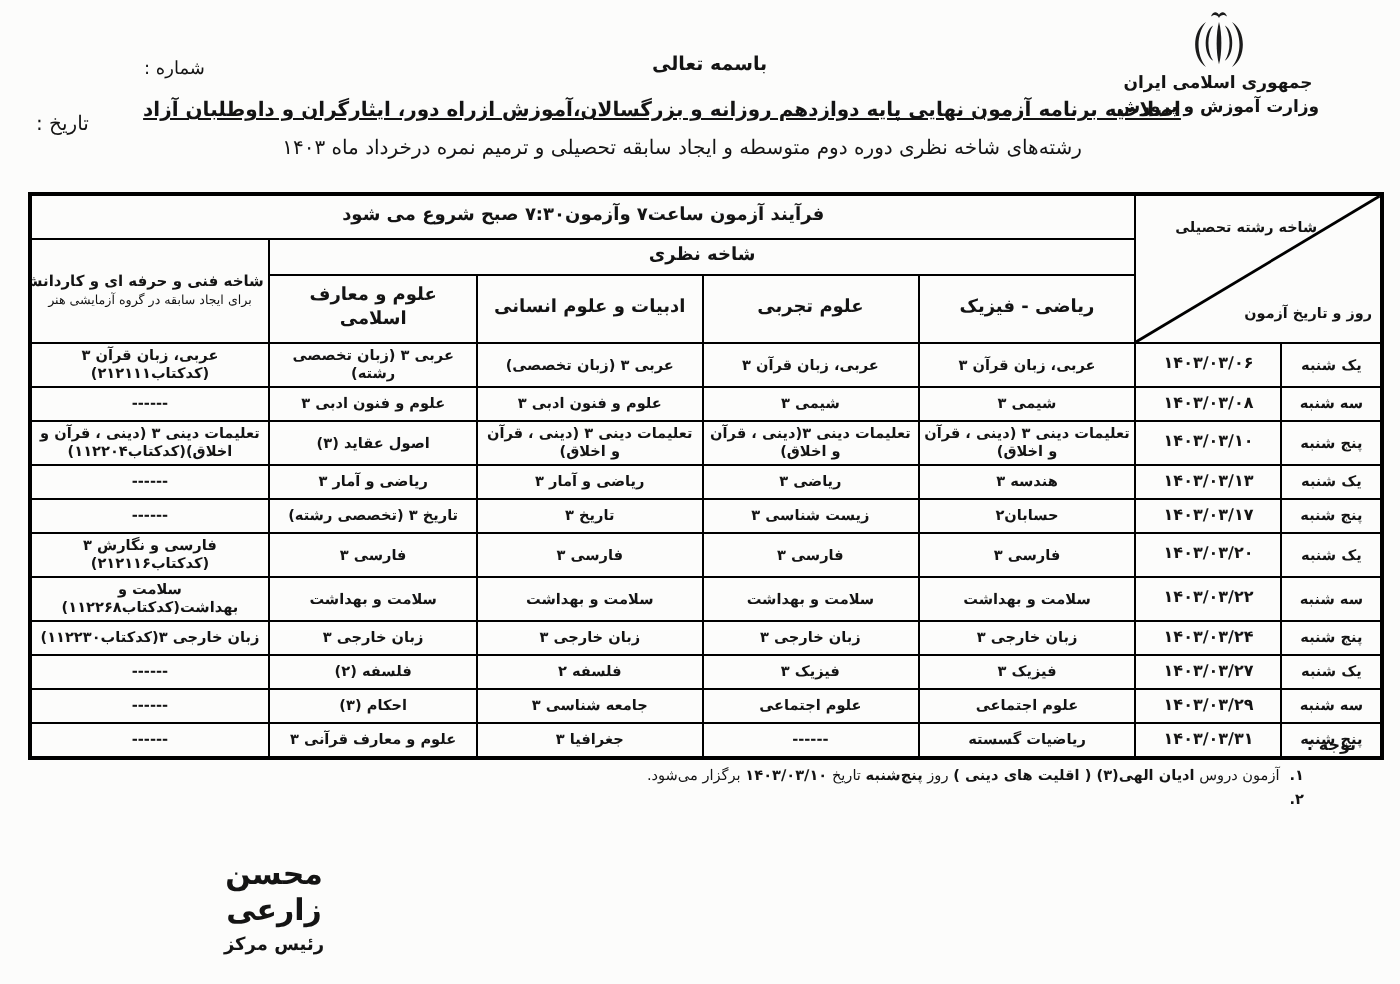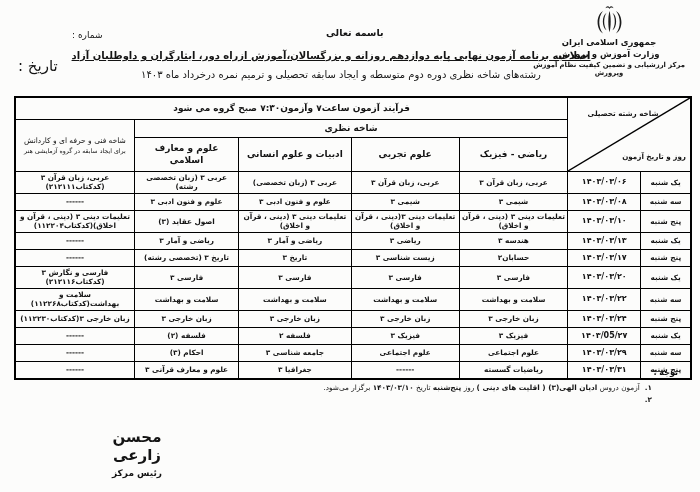--- a/index.html
+++ b/index.html
@@ -8,34 +8,34 @@
     background:#fcfcfb; color:#141414; direction:rtl;
     font-family:"DejaVu Sans", sans-serif;
   }
   
   .org-block { position:absolute; top:5px; right:6px; width:170px; text-align:center; }
   .org-block .emblem { display:block; margin:0 auto 1px auto; }
   .org-l1, .org-l2 { font-size:8.5px; font-weight:bold; margin-top:2px; }
   .org-l3 { font-size:6.8px; font-weight:bold; margin-top:2px; }
   .besmele { position:absolute; top:27px; left:326px; font-weight:bold; font-size:9.5px; }
   .number-label { position:absolute; top:30px; left:72px; font-size:9px; }
-  .date-label { position:absolute; top:57px; left:18px; font-size:15px; }
+  .date-label { position:absolute; top:57px; left:18px; font-size:10px; }
   .title1 { position:absolute; top:50px; left:46px; width:570px; text-align:center;
             font-weight:bold; font-size:10px; white-space:nowrap;text-decoration:underline; }
   .title2 { position:absolute; top:69px; left:56px; width:570px; text-align:center;
             font-weight:normal; font-size:10px; white-space:nowrap; }
   
   .exam-table { position:absolute; top:96px; left:14px; }
   table { border-collapse:collapse; table-layout:fixed; width:678px; border:2.5px solid #000; }
   th, td { border:1.8px solid #000; text-align:center; vertical-align:middle;
            padding:1px 2px; font-weight:bold; line-height:1.3; overflow:hidden; }
   .th-process { font-size:9px; height:19px; }
   .th-branch  { font-size:9px; height:15px; }
   .th-col     { font-size:9px; height:31px; }
-  .th-fanni .t1 { font-size:7.5px; font-weight:normal; white-space:nowrap; }
+  .th-fanni .t1 { font-size:7.5px; font-weight:bold; white-space:nowrap; }
   .th-fanni .t2 { font-size:6.3px; font-weight:normal; margin-top:2px; line-height:1.25; }
   .th-diag { position:relative; padding:0; }
   .diag-line { position:absolute; inset:0; width:100%; height:100%; }
   .diag-top    { position:absolute; top:11px; right:16px; left:4px; text-align:center; font-size:7.2px; }
   .diag-bottom { position:absolute; bottom:10px; right:4px; left:18px; text-align:right; font-size:7.2px; }
   tbody td { height:14px; }
   .cell-day     { font-size:7.3px; }
   .cell-date    { font-size:8px; }
   .cell-subject { font-size:7.3px; }
   
@@ -59,21 +59,20 @@
       <path d="M21 7 C23 1 28 1 30 5 C32 1 37 1 39 7 C36 4.5 32 4.5 30 8.5 C28 4.5 24 4.5 21 7 Z"></path>
       <path d="M30 13 C33.5 25 33.5 48 30 60 C26.5 48 26.5 25 30 13 Z"></path>
       <path d="M23.5 17 C16.5 27 16.5 46 23.5 56 C12.5 50 12.5 23 23.5 17 Z"></path>
       <path d="M36.5 17 C43.5 27 43.5 46 36.5 56 C47.5 50 47.5 23 36.5 17 Z"></path>
       <path d="M15.5 13 C4.5 27 4.5 49 15.5 63 C-0.5 53 -0.5 23 15.5 13 Z"></path>
       <path d="M44.5 13 C55.5 27 55.5 49 44.5 63 C60.5 53 60.5 23 44.5 13 Z"></path>
     </g>
   </svg>
   <div class="org-l1">جمهوری اسلامی ایران</div>
   <div class="org-l2">وزارت آموزش و پرورش</div>
-  <div class="org-l3">مرکز ارزشیابی و تضمین کیفیت نظام آموزش  وپرورش</div>
 </div>
 
 <div class="besmele">باسمه تعالی</div>
 <div class="number-label">شماره :</div>
 <div class="date-label">تاریخ :</div>
 <div class="title1">اصلاحیه برنامه آزمون نهایی پایه دوازدهم روزانه و بزرگسالان،آموزش ازراه دور، ایثارگران و داوطلبان آزاد</div>
 <div class="title2">رشته‌های شاخه نظری دوره دوم متوسطه و ایجاد سابقه تحصیلی و ترمیم نمره درخرداد ماه ۱۴۰۳</div>
 
 <div class="exam-table">
   <table>
@@ -88,21 +87,21 @@
     </colgroup>
     <thead>
       <tr>
         <th class="th-diag" colspan="2" rowspan="3">
           <svg class="diag-line" viewBox="0 0 100 100" preserveAspectRatio="none" aria-hidden="true">
             <line x1="0" y1="100" x2="100" y2="0" stroke="#000" stroke-width="1.4" vector-effect="non-scaling-stroke"></line>
           </svg>
           <div class="diag-top">شاخه رشته تحصیلی</div>
           <div class="diag-bottom">روز و تاریخ آزمون</div>
         </th>
-        <th class="th-process" colspan="5">فرآیند آزمون ساعت۷ وآزمون۷:۳۰ صبح گروه می شود</th>
+        <th class="th-process" colspan="5">فرآیند آزمون ساعت۷ وآزمون۷:۳۰ صبح شروع می شود</th>
       </tr>
       <tr>
         <th class="th-branch" colspan="4">شاخه نظری</th>
         <th class="th-fanni" rowspan="2">
           <div class="t1">شاخه فنی و حرفه ای و کاردانش</div>
           <div class="t2">برای ایجاد سابقه در گروه آزمایشی هنر</div>
         </th>
       </tr>
       <tr>
         <th class="th-col">ریاضی - فیزیک</th>
@@ -179,21 +178,21 @@
           <td class="cell-day">پنج شنبه</td>
           <td class="cell-date">۱۴۰۳/۰۳/۲۴</td>
           <td class="cell-subject">زبان خارجی ۳</td>
           <td class="cell-subject">زبان خارجی ۳</td>
           <td class="cell-subject">زبان خارجی ۳</td>
           <td class="cell-subject">زبان خارجی ۳</td>
           <td class="cell-subject">زبان خارجی ۳(کدکتاب۱۱۲۲۳۰)</td>
         </tr>
         <tr>
           <td class="cell-day">یک شنبه</td>
-          <td class="cell-date">۱۴۰۳/05/۲۷</td>
+          <td class="cell-date">۱۴۰۳/۰۳/۲۷</td>
           <td class="cell-subject">فیزیک ۳</td>
           <td class="cell-subject">فیزیک ۳</td>
           <td class="cell-subject">فلسفه ۲</td>
           <td class="cell-subject">فلسفه (۲)</td>
           <td class="cell-subject">------</td>
         </tr>
         <tr>
           <td class="cell-day">سه شنبه</td>
           <td class="cell-date">۱۴۰۳/۰۳/۲۹</td>
           <td class="cell-subject">علوم اجتماعی</td>

